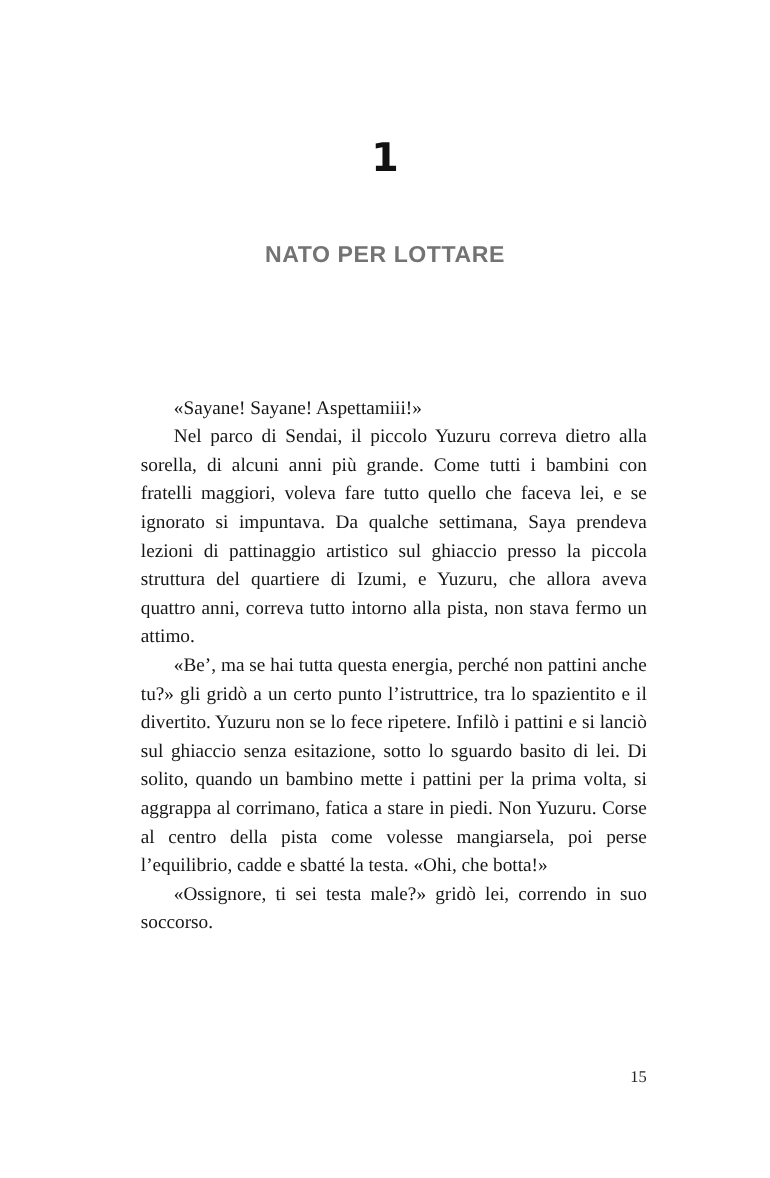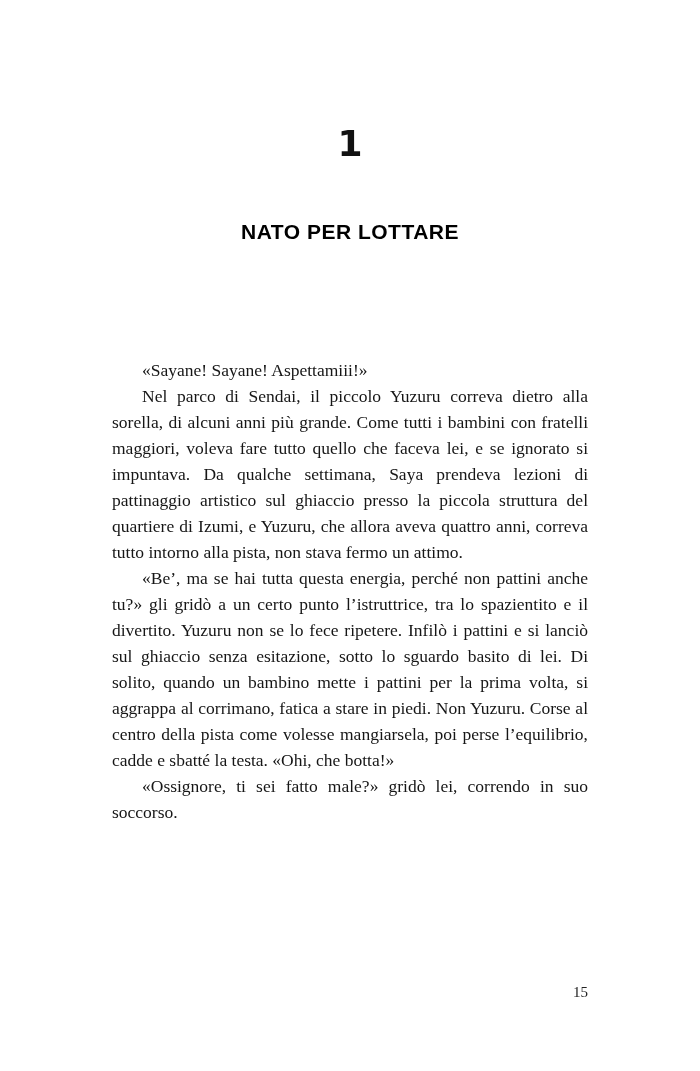--- a/index.html
+++ b/index.html
@@ -36,57 +36,58 @@
     color: #111111;
   }
 
   .chapter-title {
     margin-top: 58px;
     text-align: center;
     font-family: "Liberation Sans", sans-serif;
     font-weight: 700;
     font-size: 21px;
     letter-spacing: 0.5px;
-    color: #000000;
+    color: #737373;
   }
 
   .body-text {
     margin-top: 113px;
+    margin-left: 16px;
   }
 
   .body-text p {
     font-family: "Liberation Serif", serif;
     font-size: 17.5px;
     line-height: 26px;
     text-align: justify;
     text-indent: 30px;
     color: #161616;
   }
 
   .page-number {
     position: absolute;
     right: 112px;
-    bottom: 70px;
+    bottom: 82px;
     font-family: "Liberation Serif", serif;
     font-size: 15px;
     color: #222222;
     margin-left: 27px;
   }
 </style>
 </head>
 <body>
 
 <div class="book-page">
 
   <div class="chapter-number">1</div>
 
   <h1 class="chapter-title">NATO PER LOTTARE</h1>
 
   <div class="body-text">
     <p>«Sayane! Sayane! Aspettamiii!»</p>
     <p>Nel parco di Sendai, il piccolo Yuzuru correva dietro alla sorella, di alcuni anni più grande. Come tutti i bambini con fratelli maggiori, voleva fare tutto quello che faceva lei, e se ignorato si impuntava. Da qualche settimana, Saya prendeva lezioni di pattinaggio artistico sul ghiaccio presso la piccola struttura del quartiere di Izumi, e Yuzuru, che allora aveva quattro anni, correva tutto intorno alla pista, non stava fermo un attimo.</p>
     <p>«Be’, ma se hai tutta questa energia, perché non pattini anche tu?» gli gridò a un certo punto l’istruttrice, tra lo spazientito e il divertito. Yuzuru non se lo fece ripetere. Infilò i pattini e si lanciò sul ghiaccio senza esitazione, sotto lo sguardo basito di lei. Di solito, quando un bambino mette i pattini per la prima volta, si aggrappa al corrimano, fatica a stare in piedi. Non Yuzuru. Corse al centro della pista come volesse mangiarsela, poi perse l’equilibrio, cadde e sbatté la testa. «Ohi, che botta!»</p>
-    <p>«Ossignore, ti sei fatto male?» gridò lei, correndo in suo soccorso.</p>
+    <p>«Ossignore, ti sei testa male?» gridò lei, correndo in suo soccorso.</p>
   </div>
 
   <div class="page-number">15</div>
 
 </div>
 
 </body></html>

